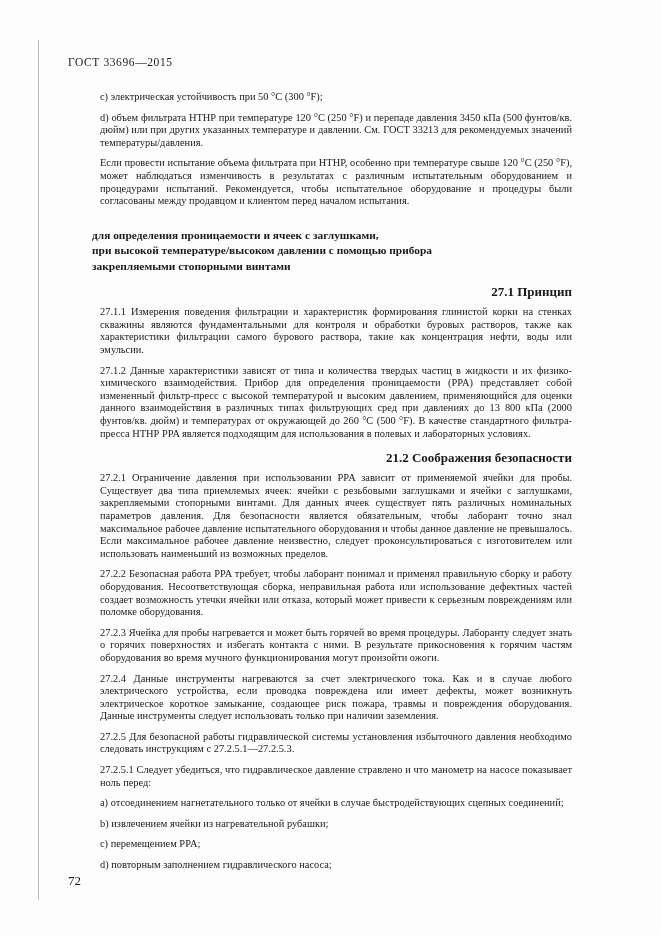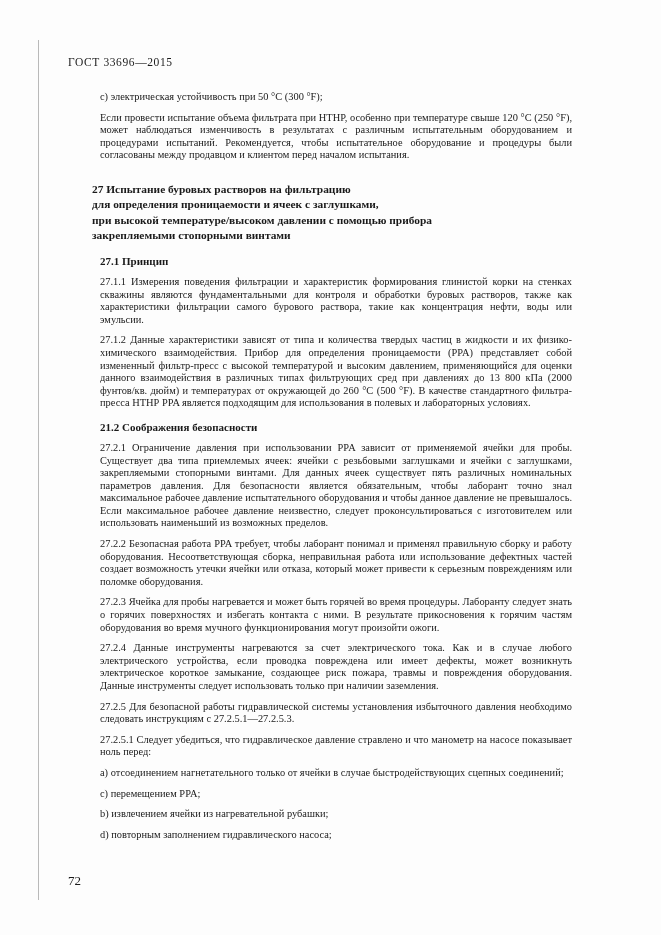--- a/index.html
+++ b/index.html
@@ -62,65 +62,65 @@
   .clause-title {
     font-weight: bold;
     font-size: 11.4px;
     line-height: 15.5px;
     text-align: left;
     text-indent: 0;
   }
   .clause-title .ln { display: block; }
   .sub-title {
     font-weight: bold;
-    font-size: 11px;
+    font-size: 13px;
     line-height: 13px;
-    text-align: left;
+    text-align: right;
   }
   .page-number {
     position: absolute;
     left: 68px;
     top: 873px;
     font-size: 13px;
   }
   .list-item { text-indent: 14px; }
 </style>
 </head>
 <body>
 
 <div class="page">
   <div class="left-rule"></div>
 
   <div class="header">ГОСТ 33696—2015</div>
 
   <div class="content">
 
     <p class="p-indent">c) электрическая устойчивость при 50 °C (300 °F);</p>
+    <p class="p-indent">d) объем фильтрата НТНР при температуре 120 °C (250 °F) и перепаде давления 3450 кПа (500 фунтов/кв. дюйм) или при других указанных температуре и давлении. См. ГОСТ 33213 для рекомендуемых значений температуры/давления.</p>
     <p class="p-indent">Если провести испытание объема фильтрата при НТНР, особенно при температуре свыше 120 °C (250 °F), может наблюдаться изменчивость в результатах с различным испытательным оборудованием и процедурами испытаний. Рекомендуется, чтобы испытательное оборудование и процедуры были согласованы между продавцом и клиентом перед началом испытания.</p>
 
     <div class="clause-title gap-top-lg">
-      <span class="ln">27 Испытание буровых растворов на фильтрацию</span>
       <span class="ln">для определения проницаемости и ячеек с заглушками,</span>
       <span class="ln">при высокой температуре/высоком давлении с помощью прибора</span>
       <span class="ln">закрепляемыми стопорными винтами</span>
     </div>
 
     <p class="sub-title gap-top-md">27.1 Принцип</p>
     <p class="p-indent gap-top-sm">27.1.1 Измерения поведения фильтрации и характеристик формирования глинистой корки на стенках скважины являются фундаментальными для контроля и обработки буровых растворов, также как характеристики фильтрации самого бурового раствора, такие как концентрация нефти, воды или эмульсии.</p>
     <p class="p-indent">27.1.2 Данные характеристики зависят от типа и количества твердых частиц в жидкости и их физико-химического взаимодействия. Прибор для определения проницаемости (PPA) представляет собой измененный фильтр-пресс с высокой температурой и высоким давлением, применяющийся для оценки данного взаимодействия в различных типах фильтрующих сред при давлениях до 13 800 кПа (2000 фунтов/кв. дюйм) и температурах от окружающей до 260 °C (500 °F). В качестве стандартного фильтра-пресса НТНР PPA является подходящим для использования в полевых и лабораторных условиях.</p>
 
     <p class="sub-title gap-top-md">21.2 Соображения безопасности</p>
     <p class="p-indent gap-top-sm">27.2.1 Ограничение давления при использовании PPA зависит от применяемой ячейки для пробы. Существует два типа приемлемых ячеек: ячейки с резьбовыми заглушками и ячейки с заглушками, закрепляемыми стопорными винтами. Для данных ячеек существует пять различных номинальных параметров давления. Для безопасности является обязательным, чтобы лаборант точно знал максимальное рабочее давление испытательного оборудования и чтобы данное давление не превышалось. Если максимальное рабочее давление неизвестно, следует проконсультироваться с изготовителем или использовать наименьший из возможных пределов.</p>
     <p class="p-indent">27.2.2 Безопасная работа PPA требует, чтобы лаборант понимал и применял правильную сборку и работу оборудования. Несоответствующая сборка, неправильная работа или использование дефектных частей создает возможность утечки ячейки или отказа, который может привести к серьезным повреждениям или поломке оборудования.</p>
     <p class="p-indent">27.2.3 Ячейка для пробы нагревается и может быть горячей во время процедуры. Лаборанту следует знать о горячих поверхностях и избегать контакта с ними. В результате прикосновения к горячим частям оборудования во время мучного функционирования могут произойти ожоги.</p>
     <p class="p-indent">27.2.4 Данные инструменты нагреваются за счет электрического тока. Как и в случае любого электрического устройства, если проводка повреждена или имеет дефекты, может возникнуть электрическое короткое замыкание, создающее риск пожара, травмы и повреждения оборудования. Данные инструменты следует использовать только при наличии заземления.</p>
     <p class="p-indent">27.2.5 Для безопасной работы гидравлической системы установления избыточного давления необходимо следовать инструкциям с 27.2.5.1—27.2.5.3.</p>
     <p class="p-indent">27.2.5.1 Следует убедиться, что гидравлическое давление стравлено и что манометр на насосе показывает ноль перед:</p>
 
     <p class="list-item">a) отсоединением нагнетательного только от ячейки в случае быстродействующих сцепных соединений;</p>
+    <p class="list-item">b) извлечением ячейки из нагревательной рубашки;</p>
     <p class="list-item">c) перемещением PPA;</p>
-    <p class="list-item">b) извлечением ячейки из нагревательной рубашки;</p>
     <p class="list-item">d) повторным заполнением гидравлического насоса;</p>
 
   </div>
 
   <div class="page-number">72</div>
 </div>
 
 </body></html>

